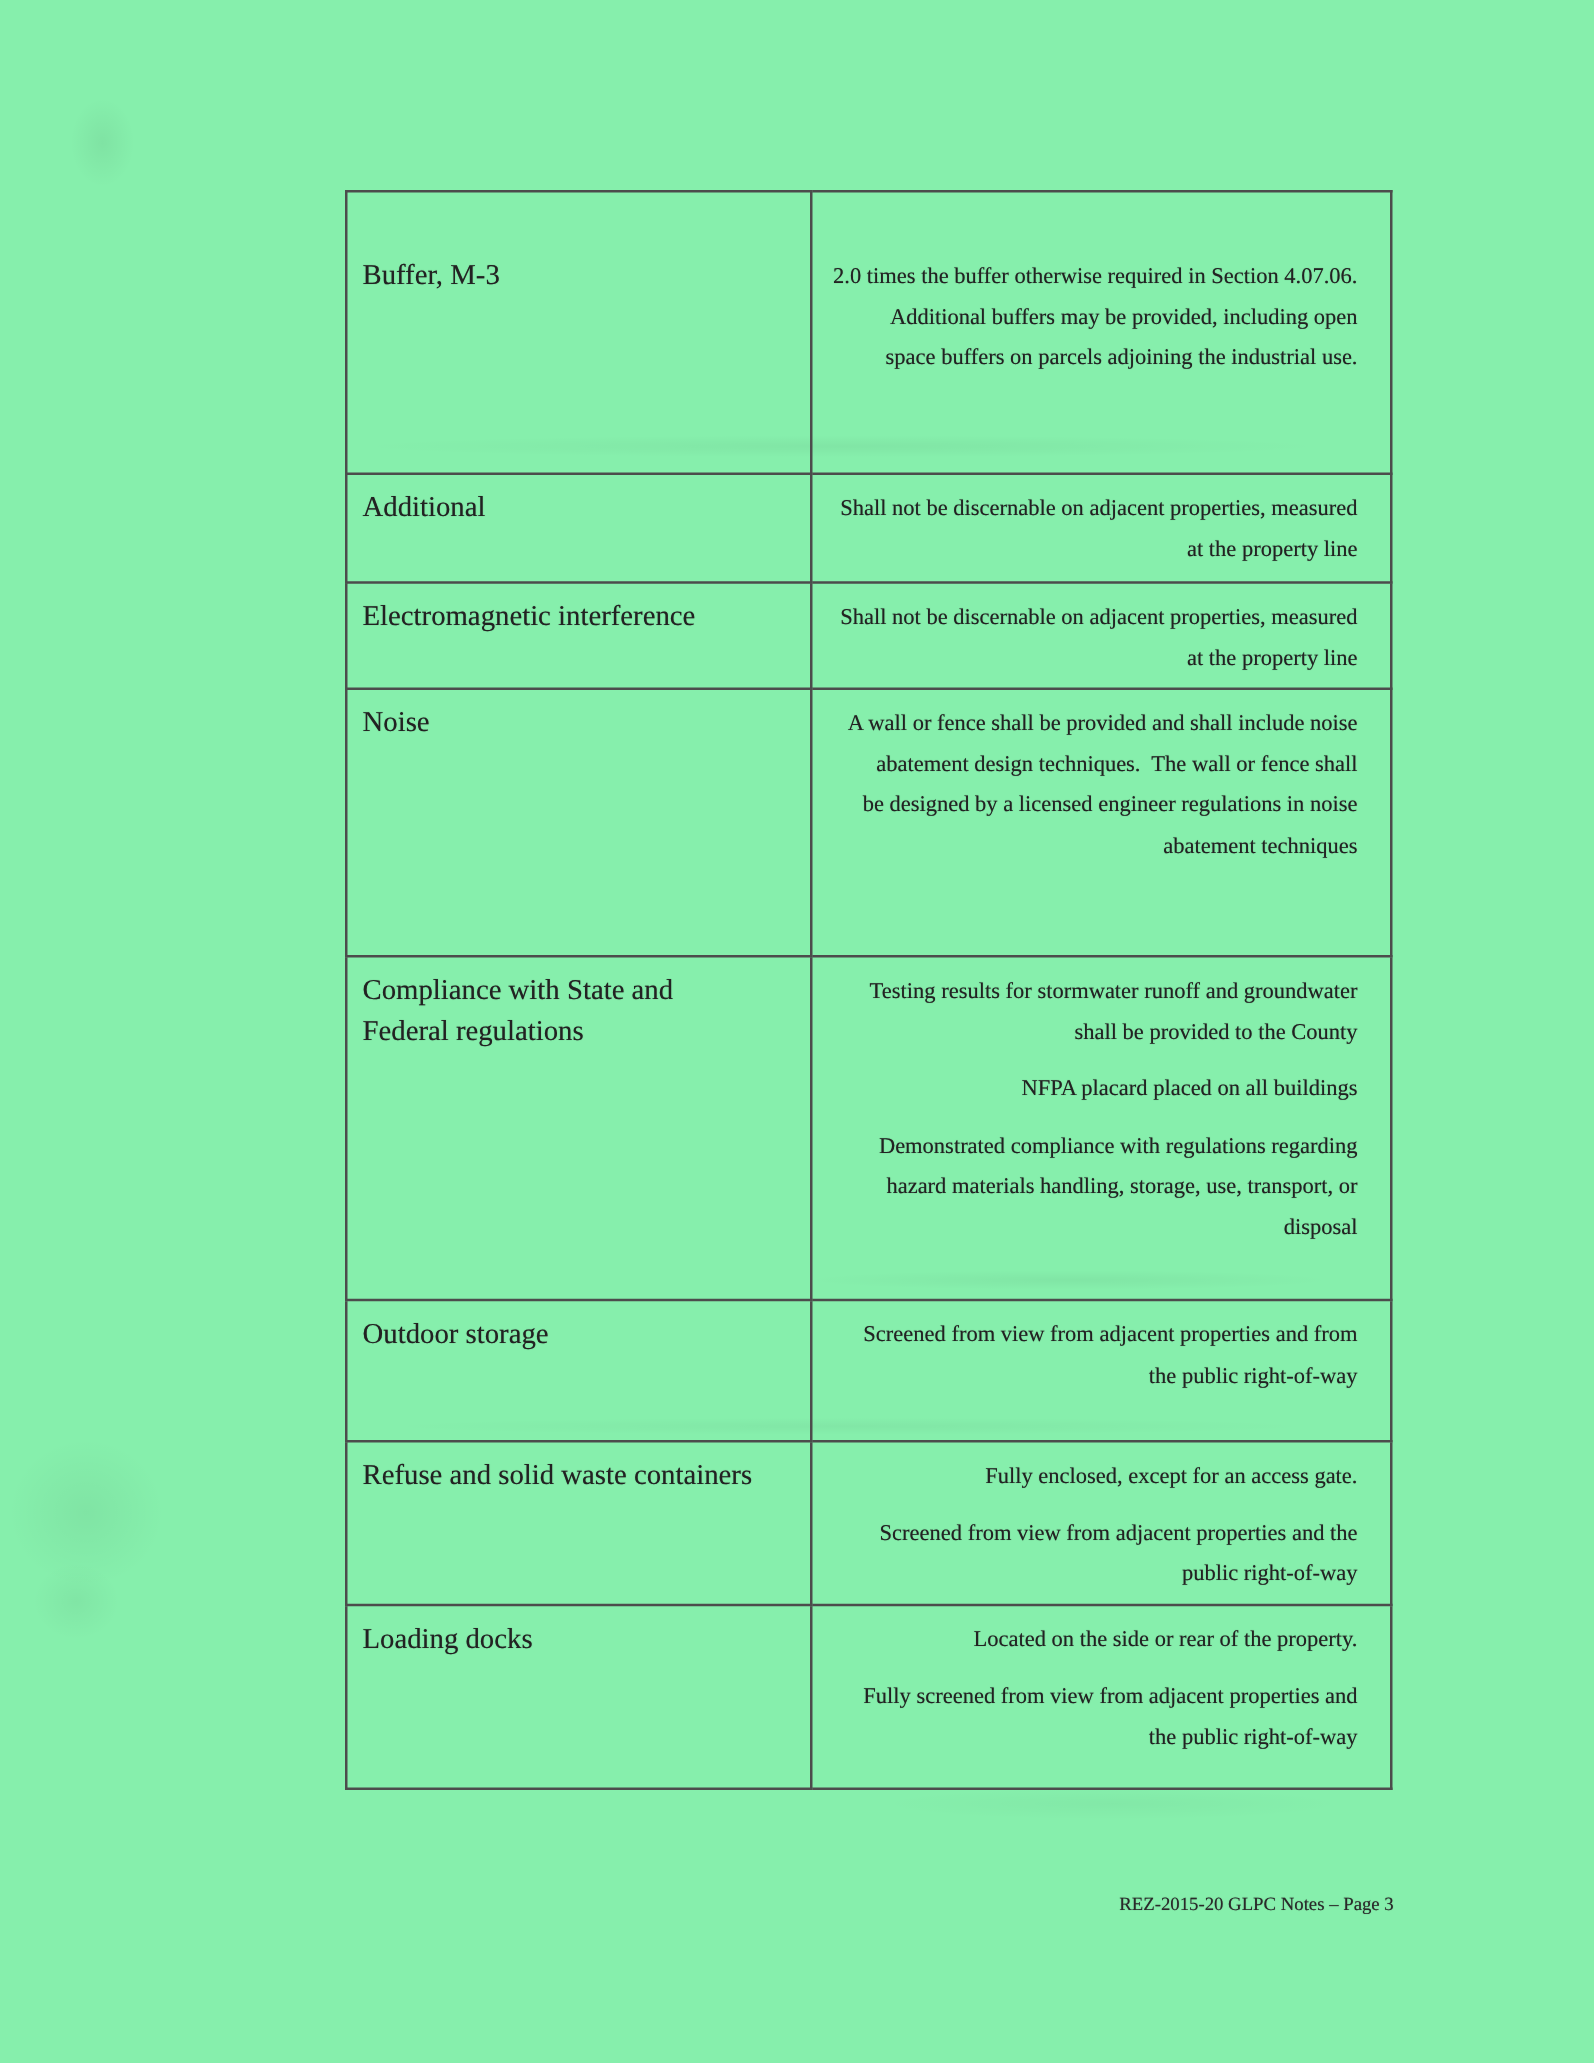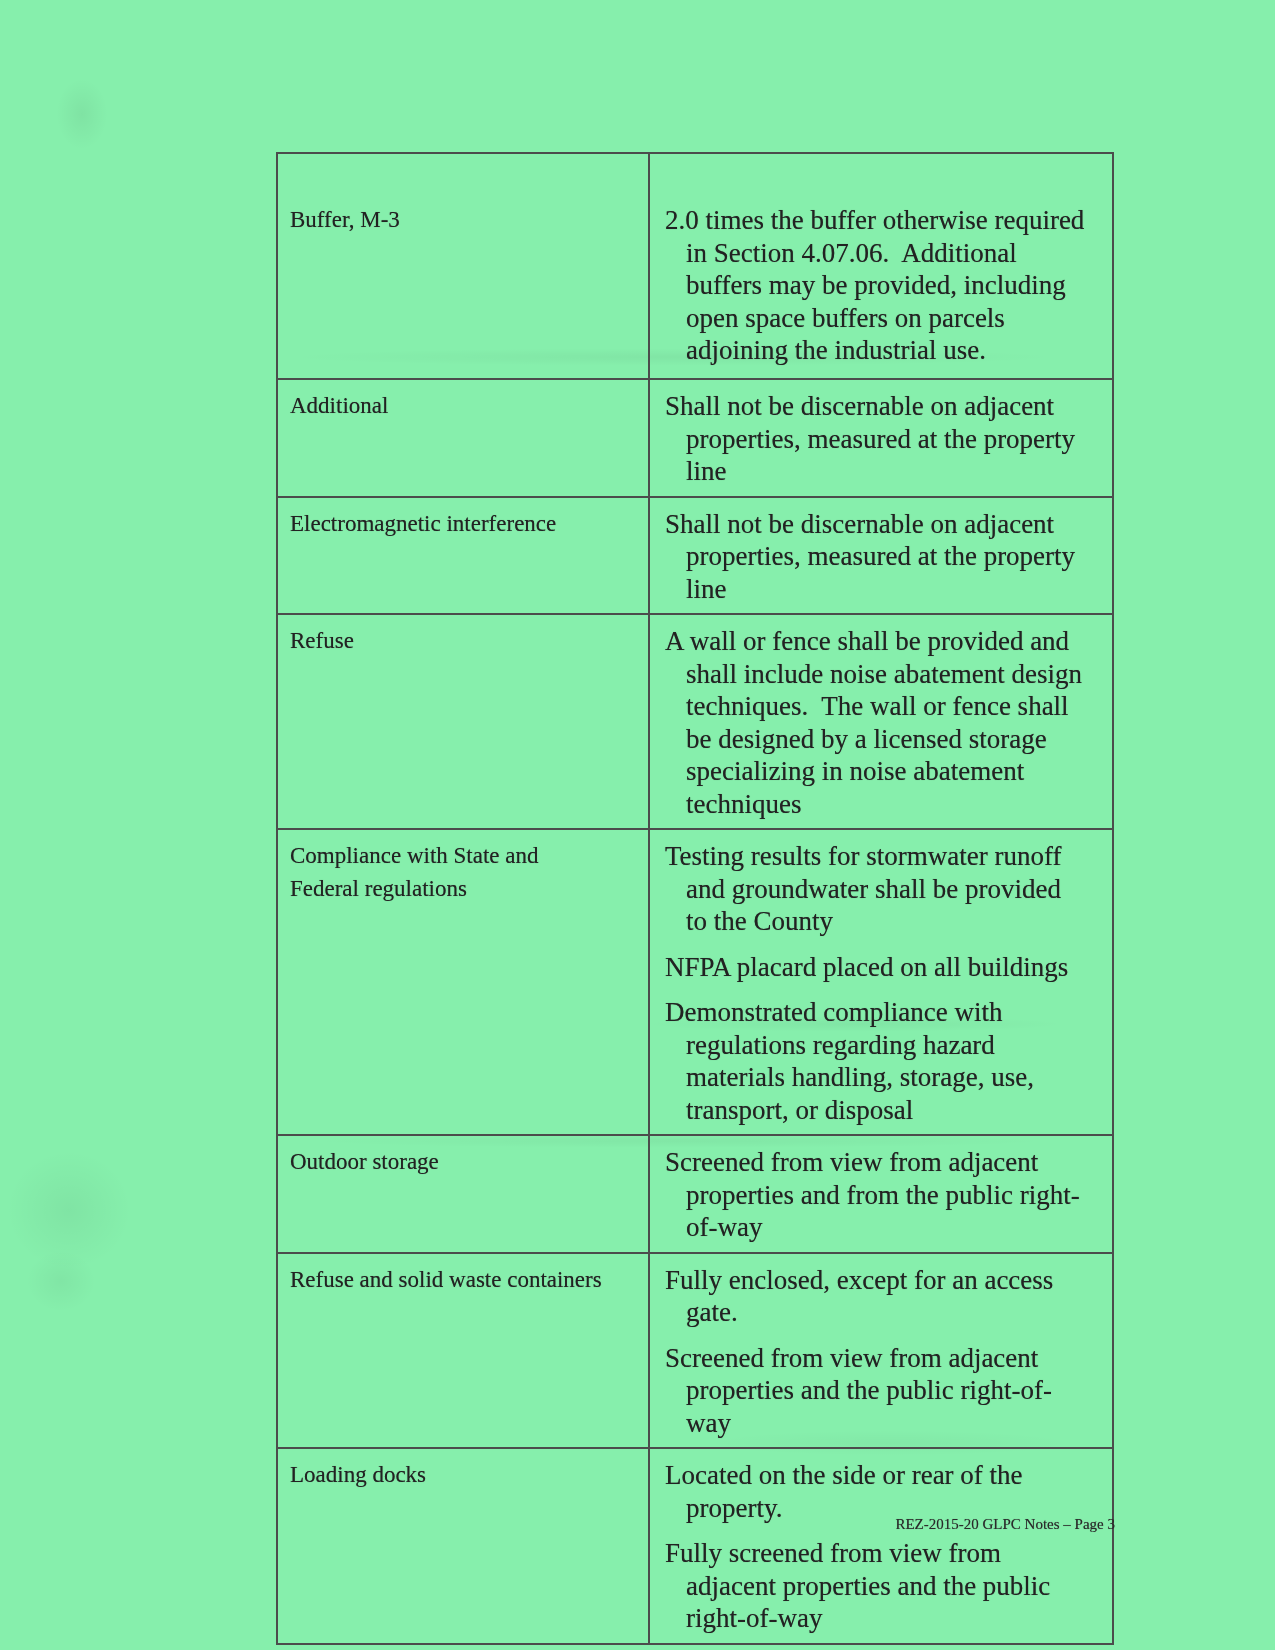--- a/index.html
+++ b/index.html
@@ -50,27 +50,28 @@
 
   .label-cell p {
     margin: 0;
     width: 315px;
     font-size: 23px;
     line-height: 32.5px;
   }
   .value-cell p {
     margin: 0;
     width: 400px;
-    font-size: 27px;
+    font-size: 18px;
     line-height: 32.5px;
     
     padding-left: 21px;
     text-indent: -21px;
     box-sizing: content-box;
     white-space: pre-wrap; 
+    text-align: right;
   }
   .value-cell p + p { margin-top: 13px; }
 
   .footer {
     position: absolute;
     top: 1509px;
     right: 160px;
     font-size: 15px;
     line-height: 30px;
     color: #2a2a2a;
@@ -129,24 +130,24 @@
       <tr class="r3">
         <td class="label-cell">
           <p>Electromagnetic interference</p>
         </td>
         <td class="value-cell">
           <p>Shall not be discernable on adjacent properties, measured at the property line</p>
         </td>
       </tr>
       <tr class="r4">
         <td class="label-cell">
-          <p>Refuse</p>
+          <p>Noise</p>
         </td>
         <td class="value-cell">
-          <p>A wall or fence shall be provided and shall include noise abatement design techniques.  The wall or fence shall be designed by a licensed storage specializing in noise abatement techniques</p>
+          <p>A wall or fence shall be provided and shall include noise abatement design techniques.  The wall or fence shall be designed by a licensed engineer regulations in noise abatement techniques</p>
         </td>
       </tr>
       <tr class="r5">
         <td class="label-cell">
           <p>Compliance with State and Federal regulations</p>
         </td>
         <td class="value-cell">
           <p>Testing results for stormwater runoff and groundwater shall be provided to the County</p>
           <p>NFPA placard placed on all buildings</p>
           <p>Demonstrated compliance with regulations regarding hazard materials handling, storage, use, transport, or disposal</p>

